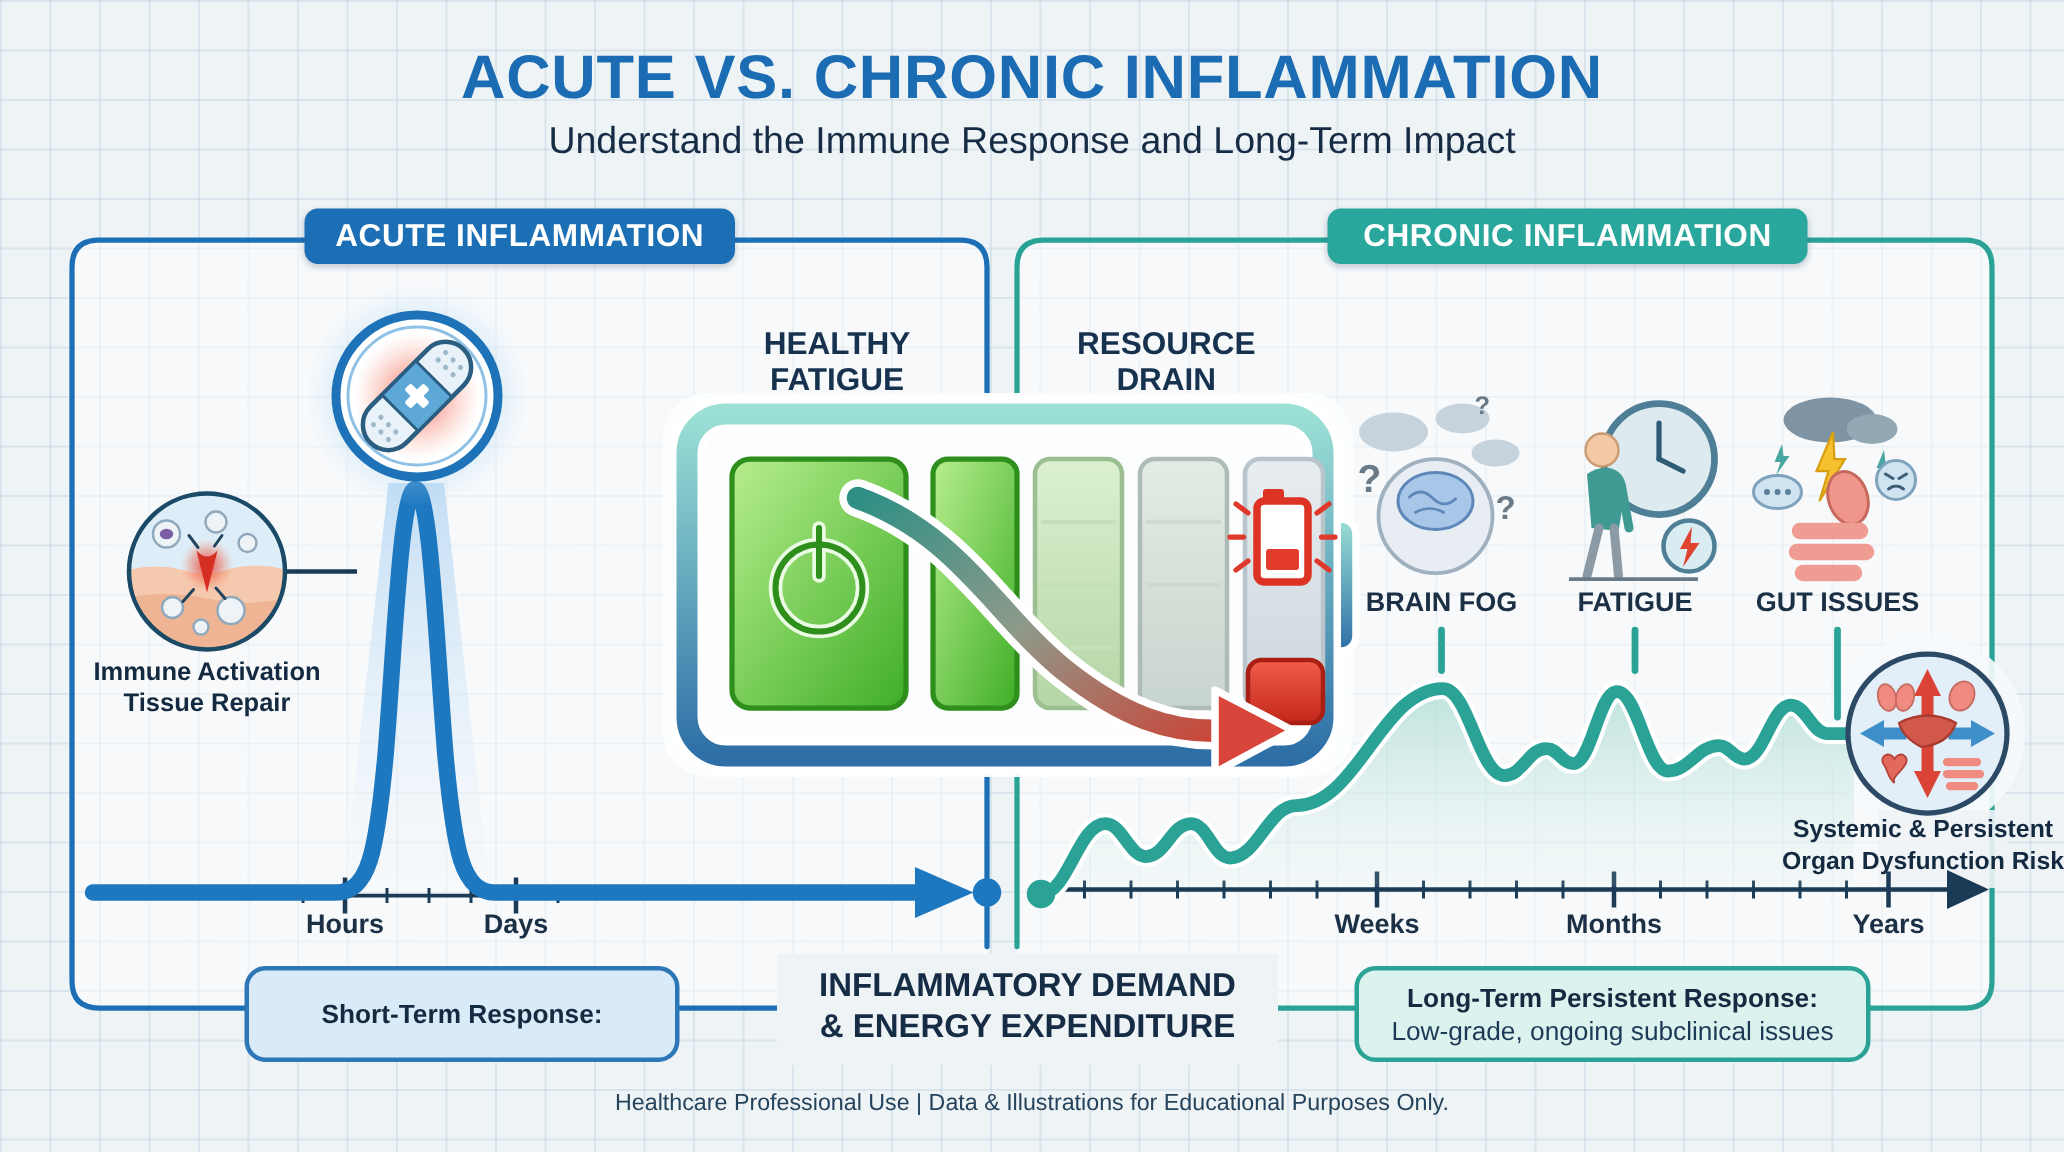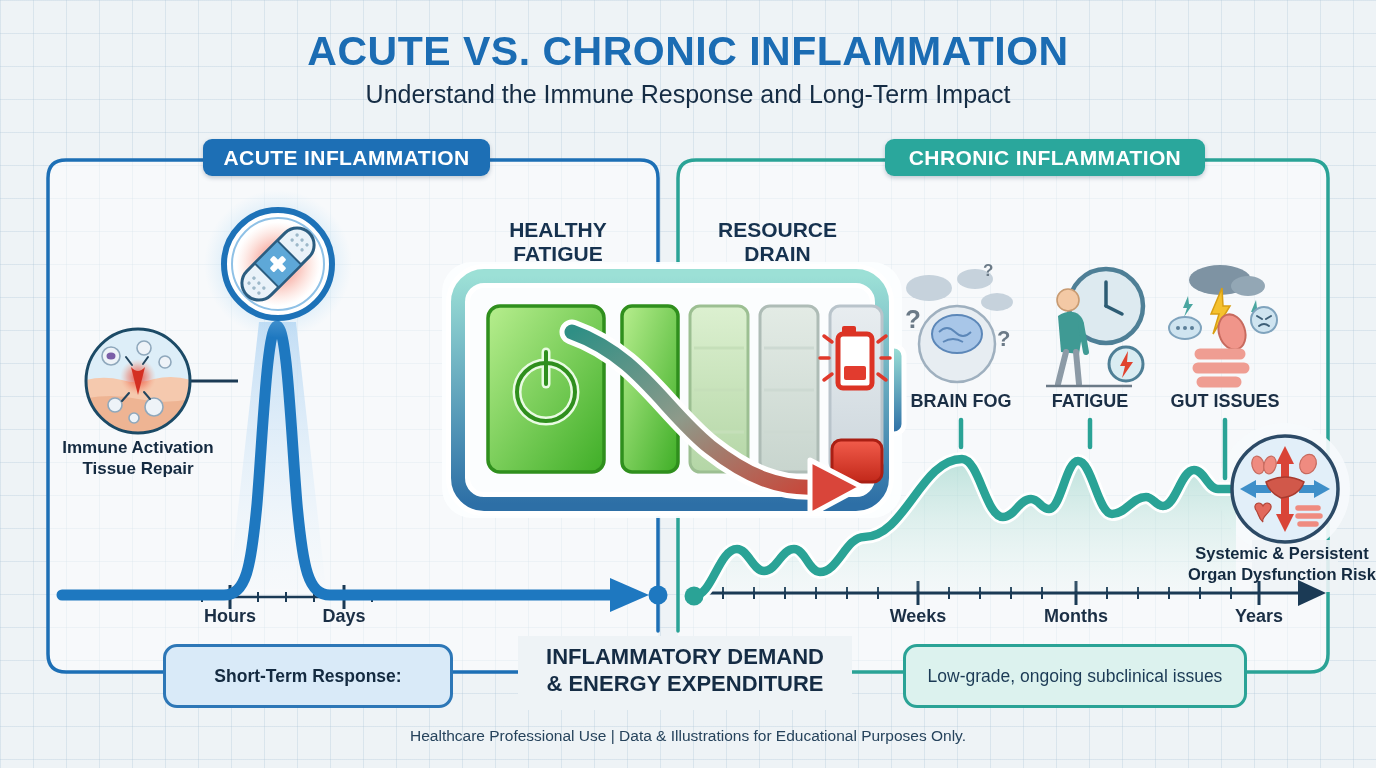--- a/index.html
+++ b/index.html
@@ -424,18 +424,19 @@
   <div class="abs pill pill-blue">
     <div class="pill-t">Short-Term Response:</div>
   </div>
 
   <div class="abs ctr demand">
     <div>INFLAMMATORY DEMAND</div>
     <div>&amp; ENERGY EXPENDITURE</div>
   </div>
 
   <div class="abs pill pill-teal">
+    <div class="pill-t">Long-Term Persistent Response:</div>
     <div class="pill-d">Low-grade, ongoing subclinical issues</div>
   </div>
 
   <div class="abs ctr footer">Healthcare Professional Use | Data &amp; Illustrations for Educational Purposes Only.</div>
 
 </div>
 
 </body></html>

